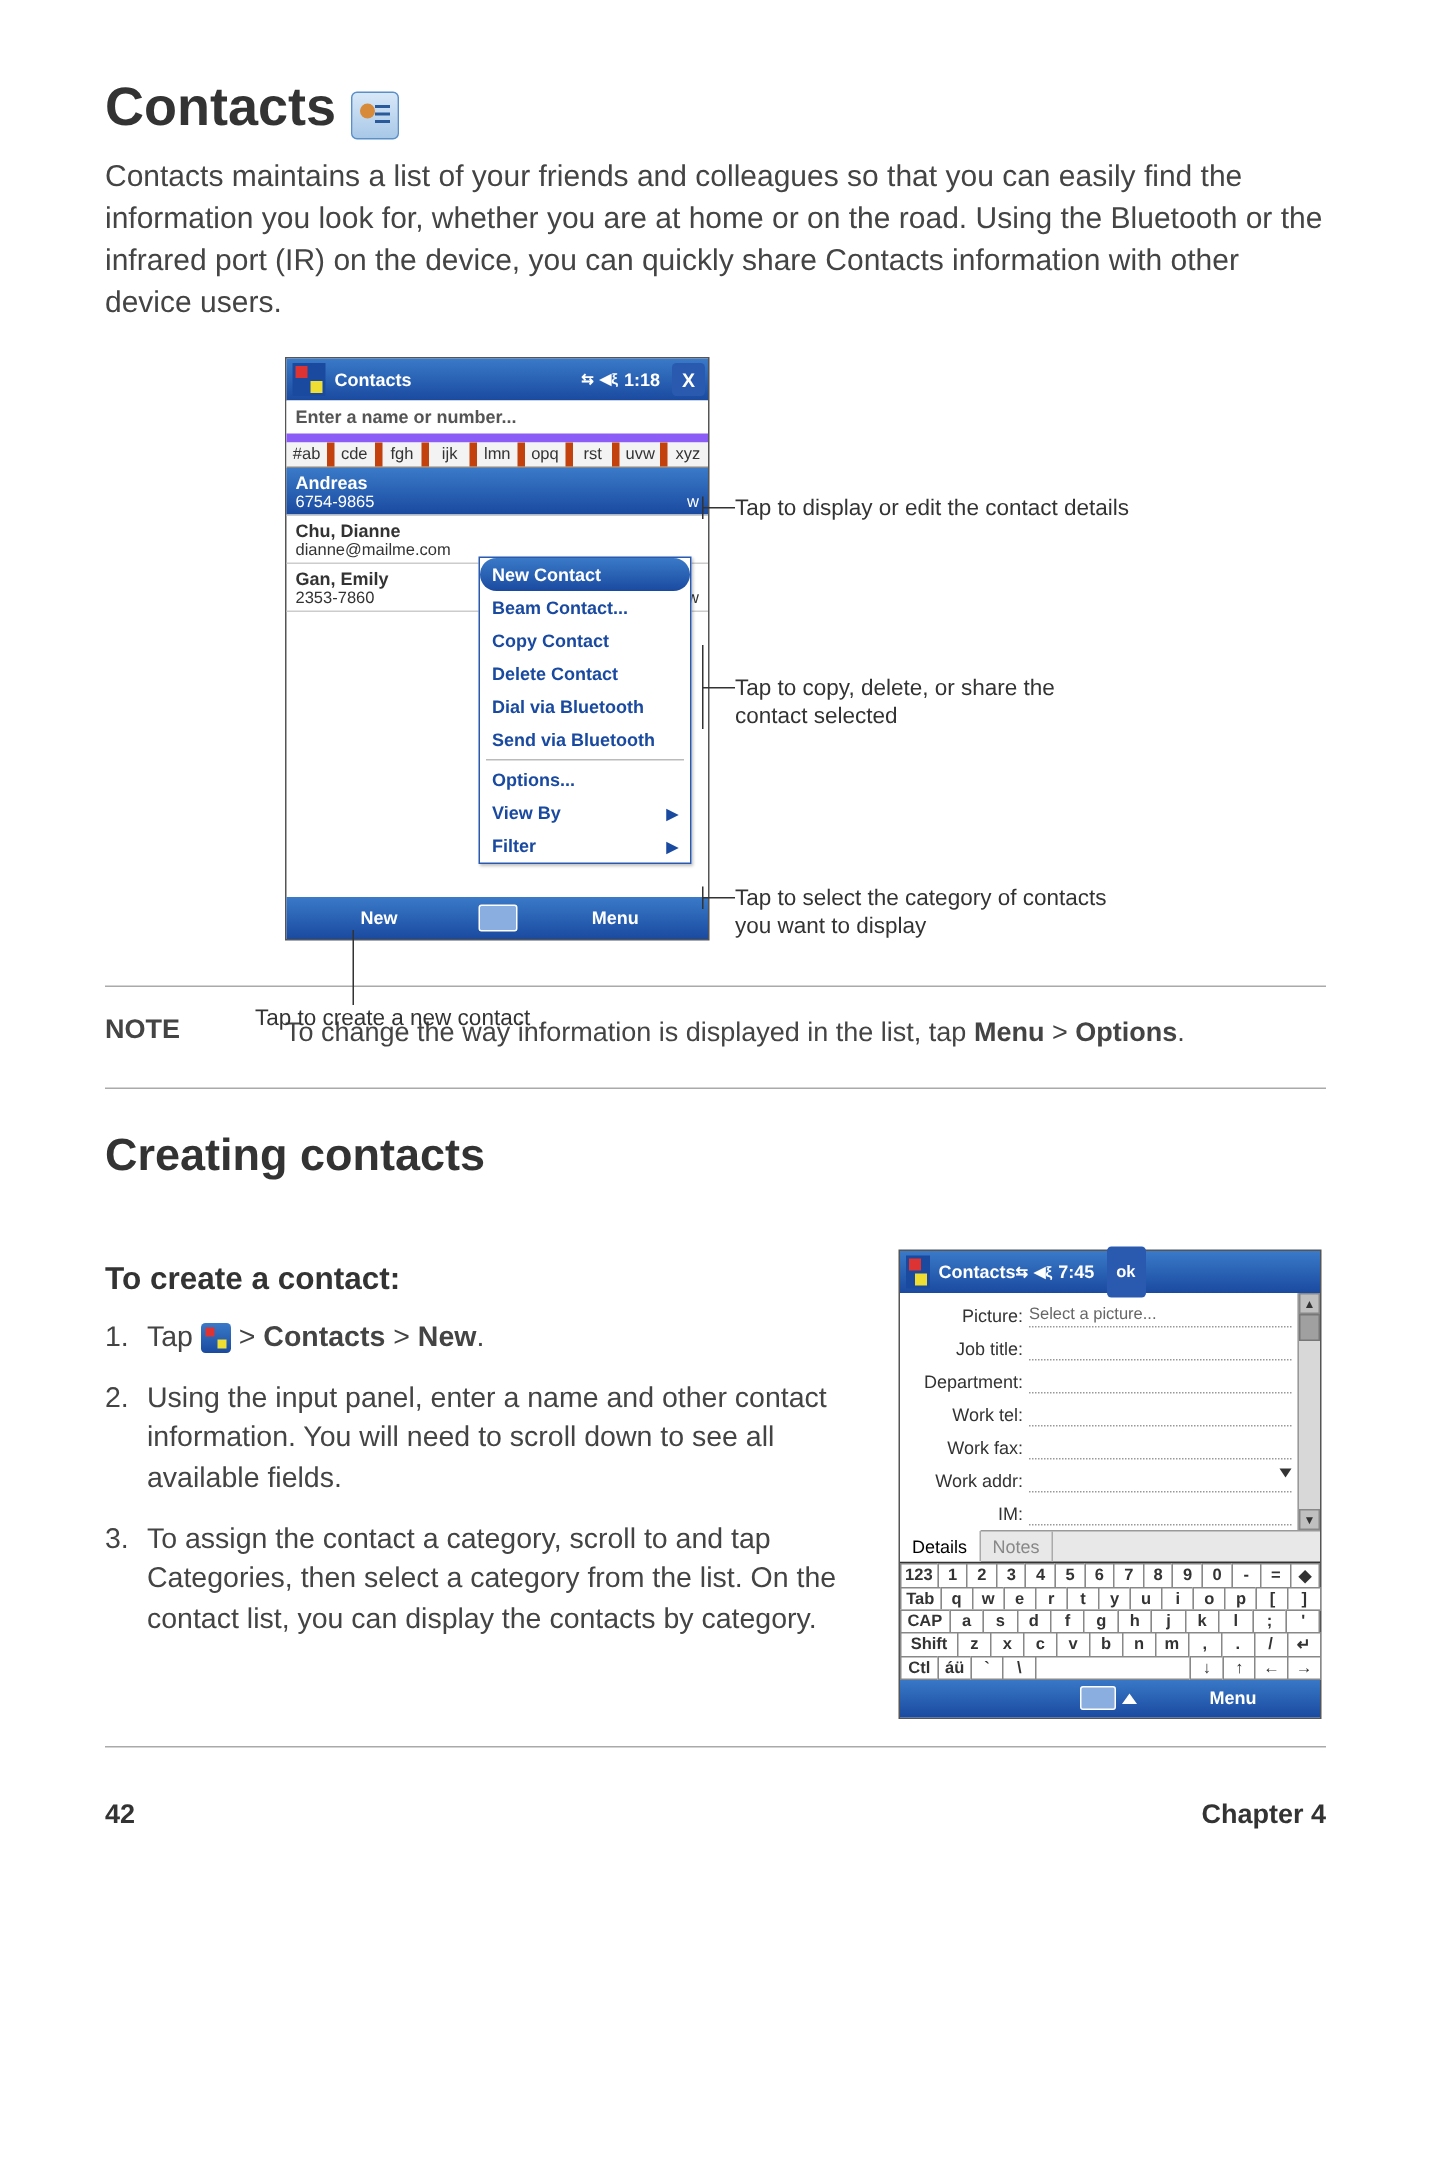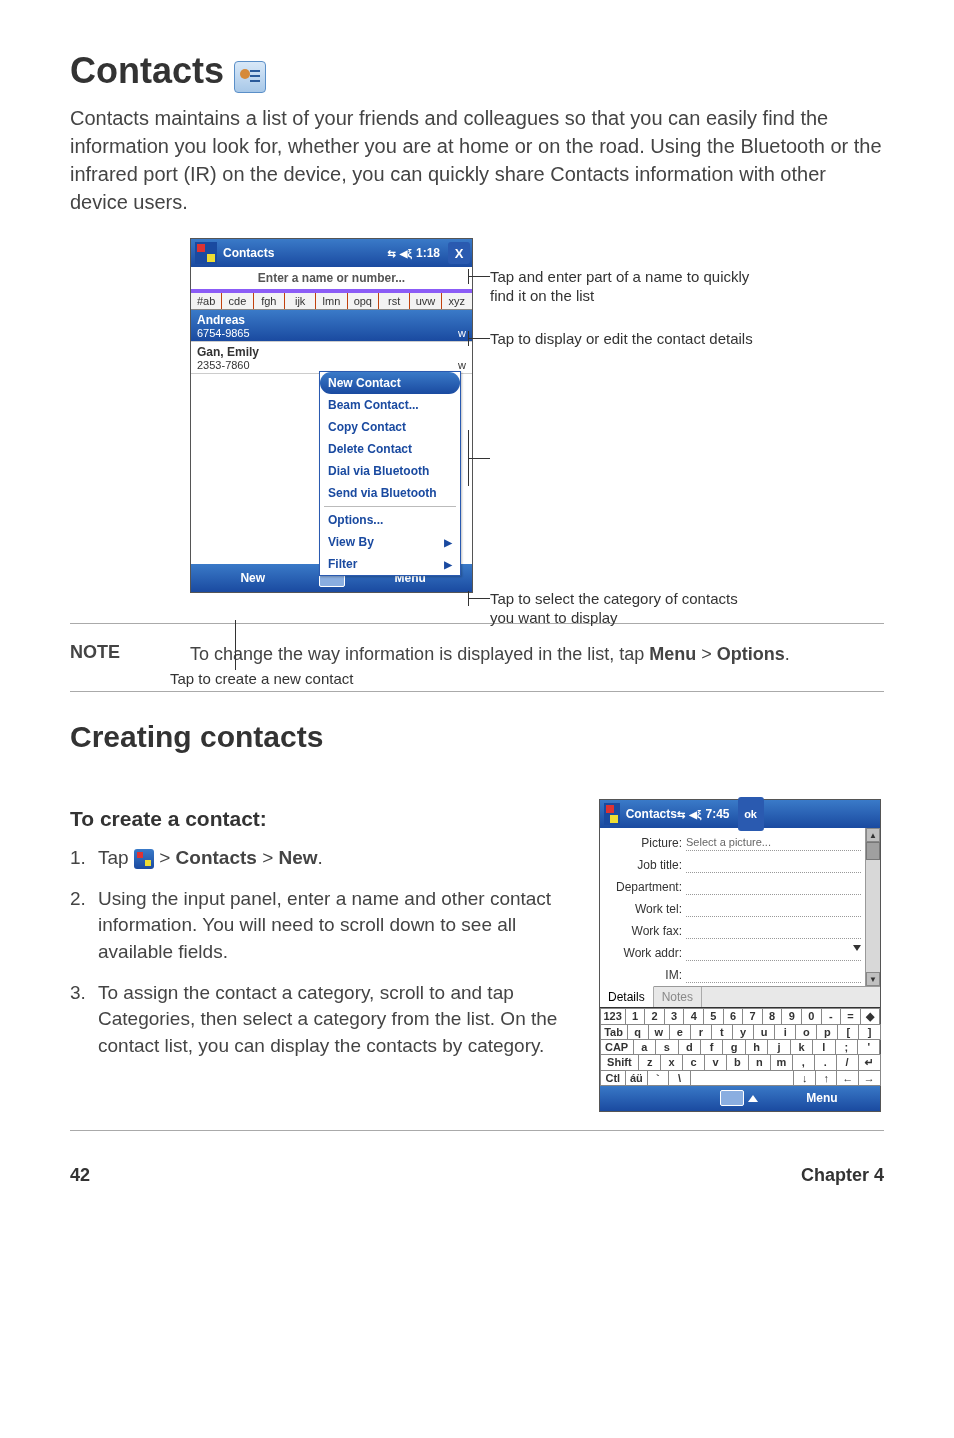--- a/index.html
+++ b/index.html
@@ -84,38 +84,37 @@
     width: 22px; height: 22px;
     background: #2a5ab0;
     color: #fff;
     display: flex; align-items:center; justify-content:center;
     font-weight: bold;
     font-size: 13px;
     border-radius: 3px;
     margin-left: 4px;
   }
   .searchbar {
-    border-bottom: 4px solid #8b5cf6;
+    border-bottom: 6px solid #8b5cf6;
     padding: 4px 6px;
     font-weight: bold;
     color: #555;
     background: #fff;
-    text-align: center;
   }
   .alpharow {
     display:flex;
     border-bottom: 1px solid #888;
     background: #f3f3f3;
   }
   .alpharow span {
     flex: 1;
     text-align: center;
     font-size: 11px;
     padding: 2px 0;
-    border-right: 1px solid #c2410c;
+    border-right: 5px solid #c2410c;
     color: #333;
   }
   .alpharow span:last-child { border-right:none; }
   .contact-row {
     padding: 3px 6px 2px 6px;
     border-bottom: 1px solid #ccc;
   }
   .contact-row.selected { background: linear-gradient(#3a7ac8,#1a4aa0); color:#fff; }
   .contact-row .cname { font-weight: bold; }
   .contact-row .cdetail { font-size:11px; display:flex; justify-content:space-between; }
@@ -288,20 +287,27 @@
       <span>xyz</span>
     </div>
     <div class="contact-row selected">
       <div class="cname">Andreas</div>
       <div class="cdetail">
           <span>6754-9865</span>
           <span>w</span>
         </div>
     </div>
     <div class="contact-row">
+      <div class="cname">Chu, Dianne</div>
+      <div class="cdetail">
+          <span>dianne@mailme.com</span>
+          <span></span>
+        </div>
+    </div>
+    <div class="contact-row">
       <div class="cname">Gan, Emily</div>
       <div class="cdetail">
           <span>2353-7860</span>
           <span>w</span>
         </div>
     </div>
 
     <div class="ctx-menu">
       <div class="mi selected">New Contact</div>
       <div class="mi">Beam Contact...</div>
@@ -315,33 +321,29 @@
       <div class="mi"><span>Filter</span><span class="arrow">▶</span></div>
     </div>
 
     <div class="softbar">
       <div class="sb">New</div>
       <div class="kbd"></div>
       <div class="sb">Menu</div>
     </div>
   </div>
 
-  <div class="ann" style="left:420px; top:30px; width:260px;">
-    <div class="line" style="left:-22px; top:8px; width:22px;"></div>
-    <div class="tick" style="left:-22px; top:1px; height:15px;"></div>
-    <span>Tap and enter part of a name to quickly find it on the list</span>
-  </div>
   <div class="ann" style="left:420px; top:92px; width:320px;">
     <div class="line" style="left:-22px; top:8px; width:22px;"></div>
     <div class="tick" style="left:-22px; top:1px; height:15px;"></div>
     <span>Tap to display or edit the contact details</span>
   </div>
   <div class="ann" style="left:420px; top:212px; width:260px;">
     <div class="line" style="left:-22px; top:8px; width:22px;"></div>
     <div class="tick" style="left:-22px; top:-20px; height:56px;"></div>
+    <span>Tap to copy, delete, or share the contact selected</span>
   </div>
   <div class="ann" style="left:420px; top:352px; width:260px;">
     <div class="line" style="left:-22px; top:8px; width:22px;"></div>
     <div class="tick" style="left:-22px; top:1px; height:15px;"></div>
     <span>Tap to select the category of contacts you want to display</span>
   </div>
   <div class="ann" style="left:100px; top:432px;">
     <div class="tick" style="left:65px; top:-50px; height:50px;"></div>
     <span>Tap to create a new contact</span>
   </div>

